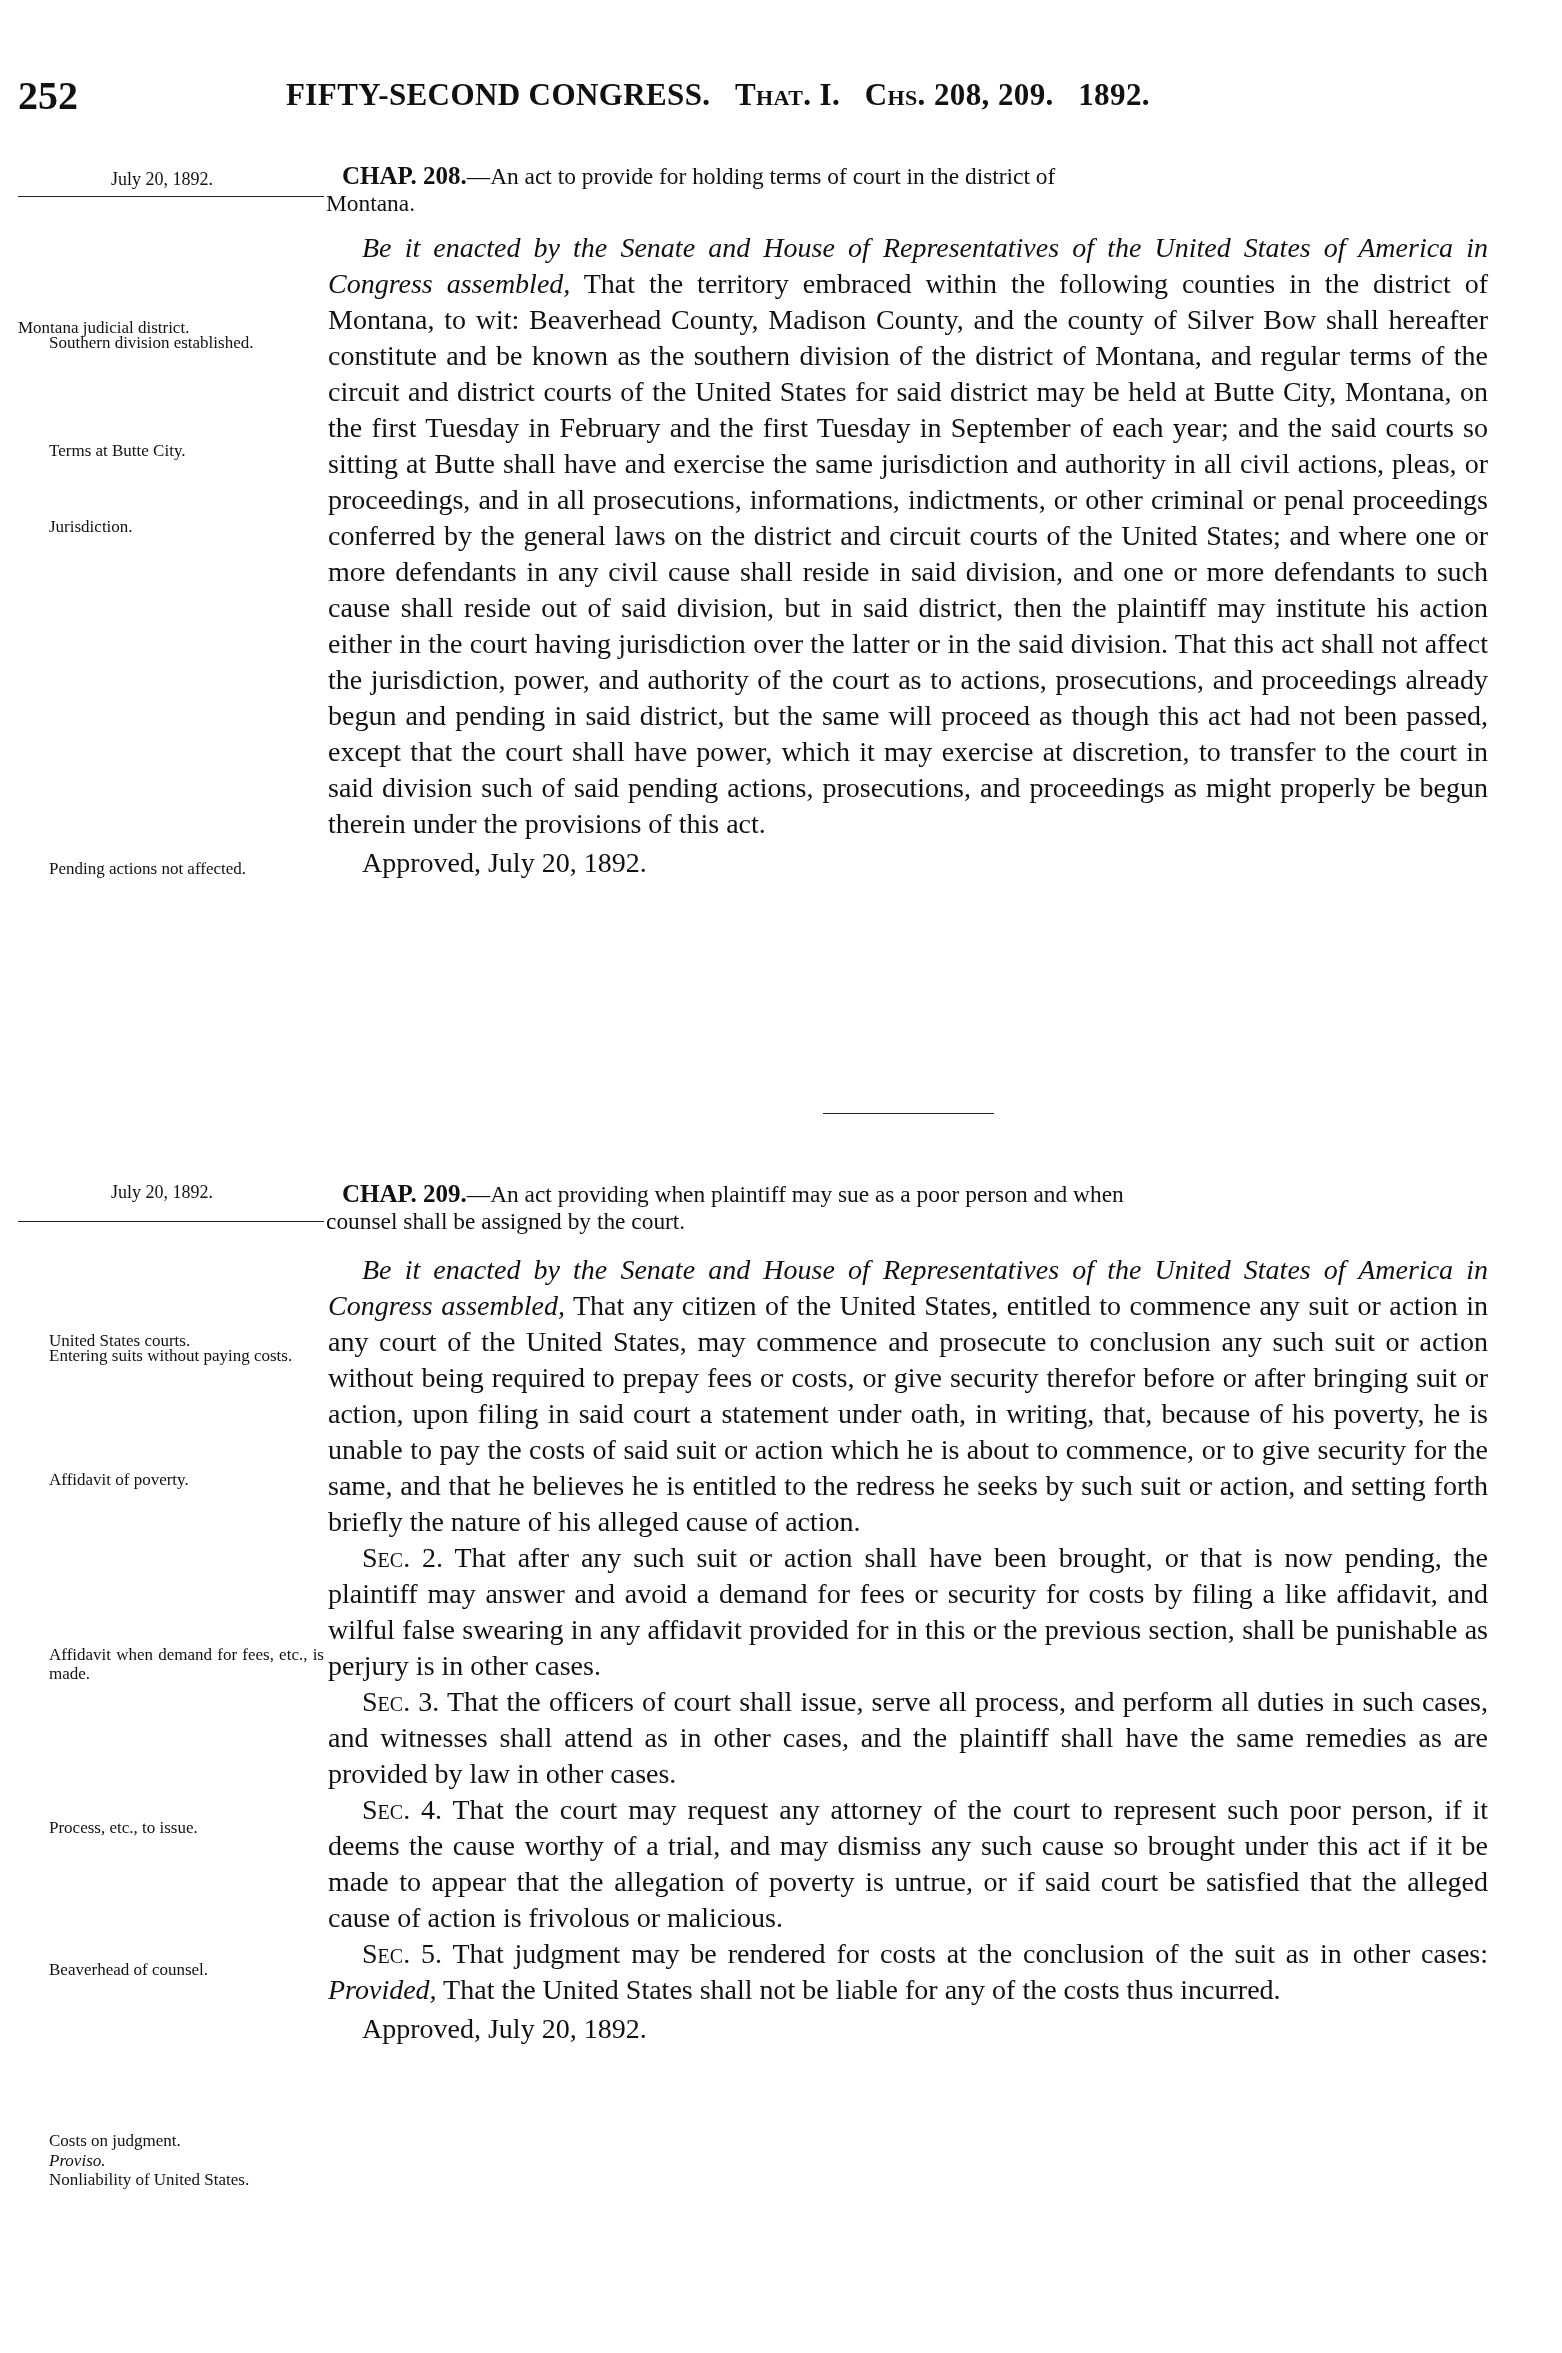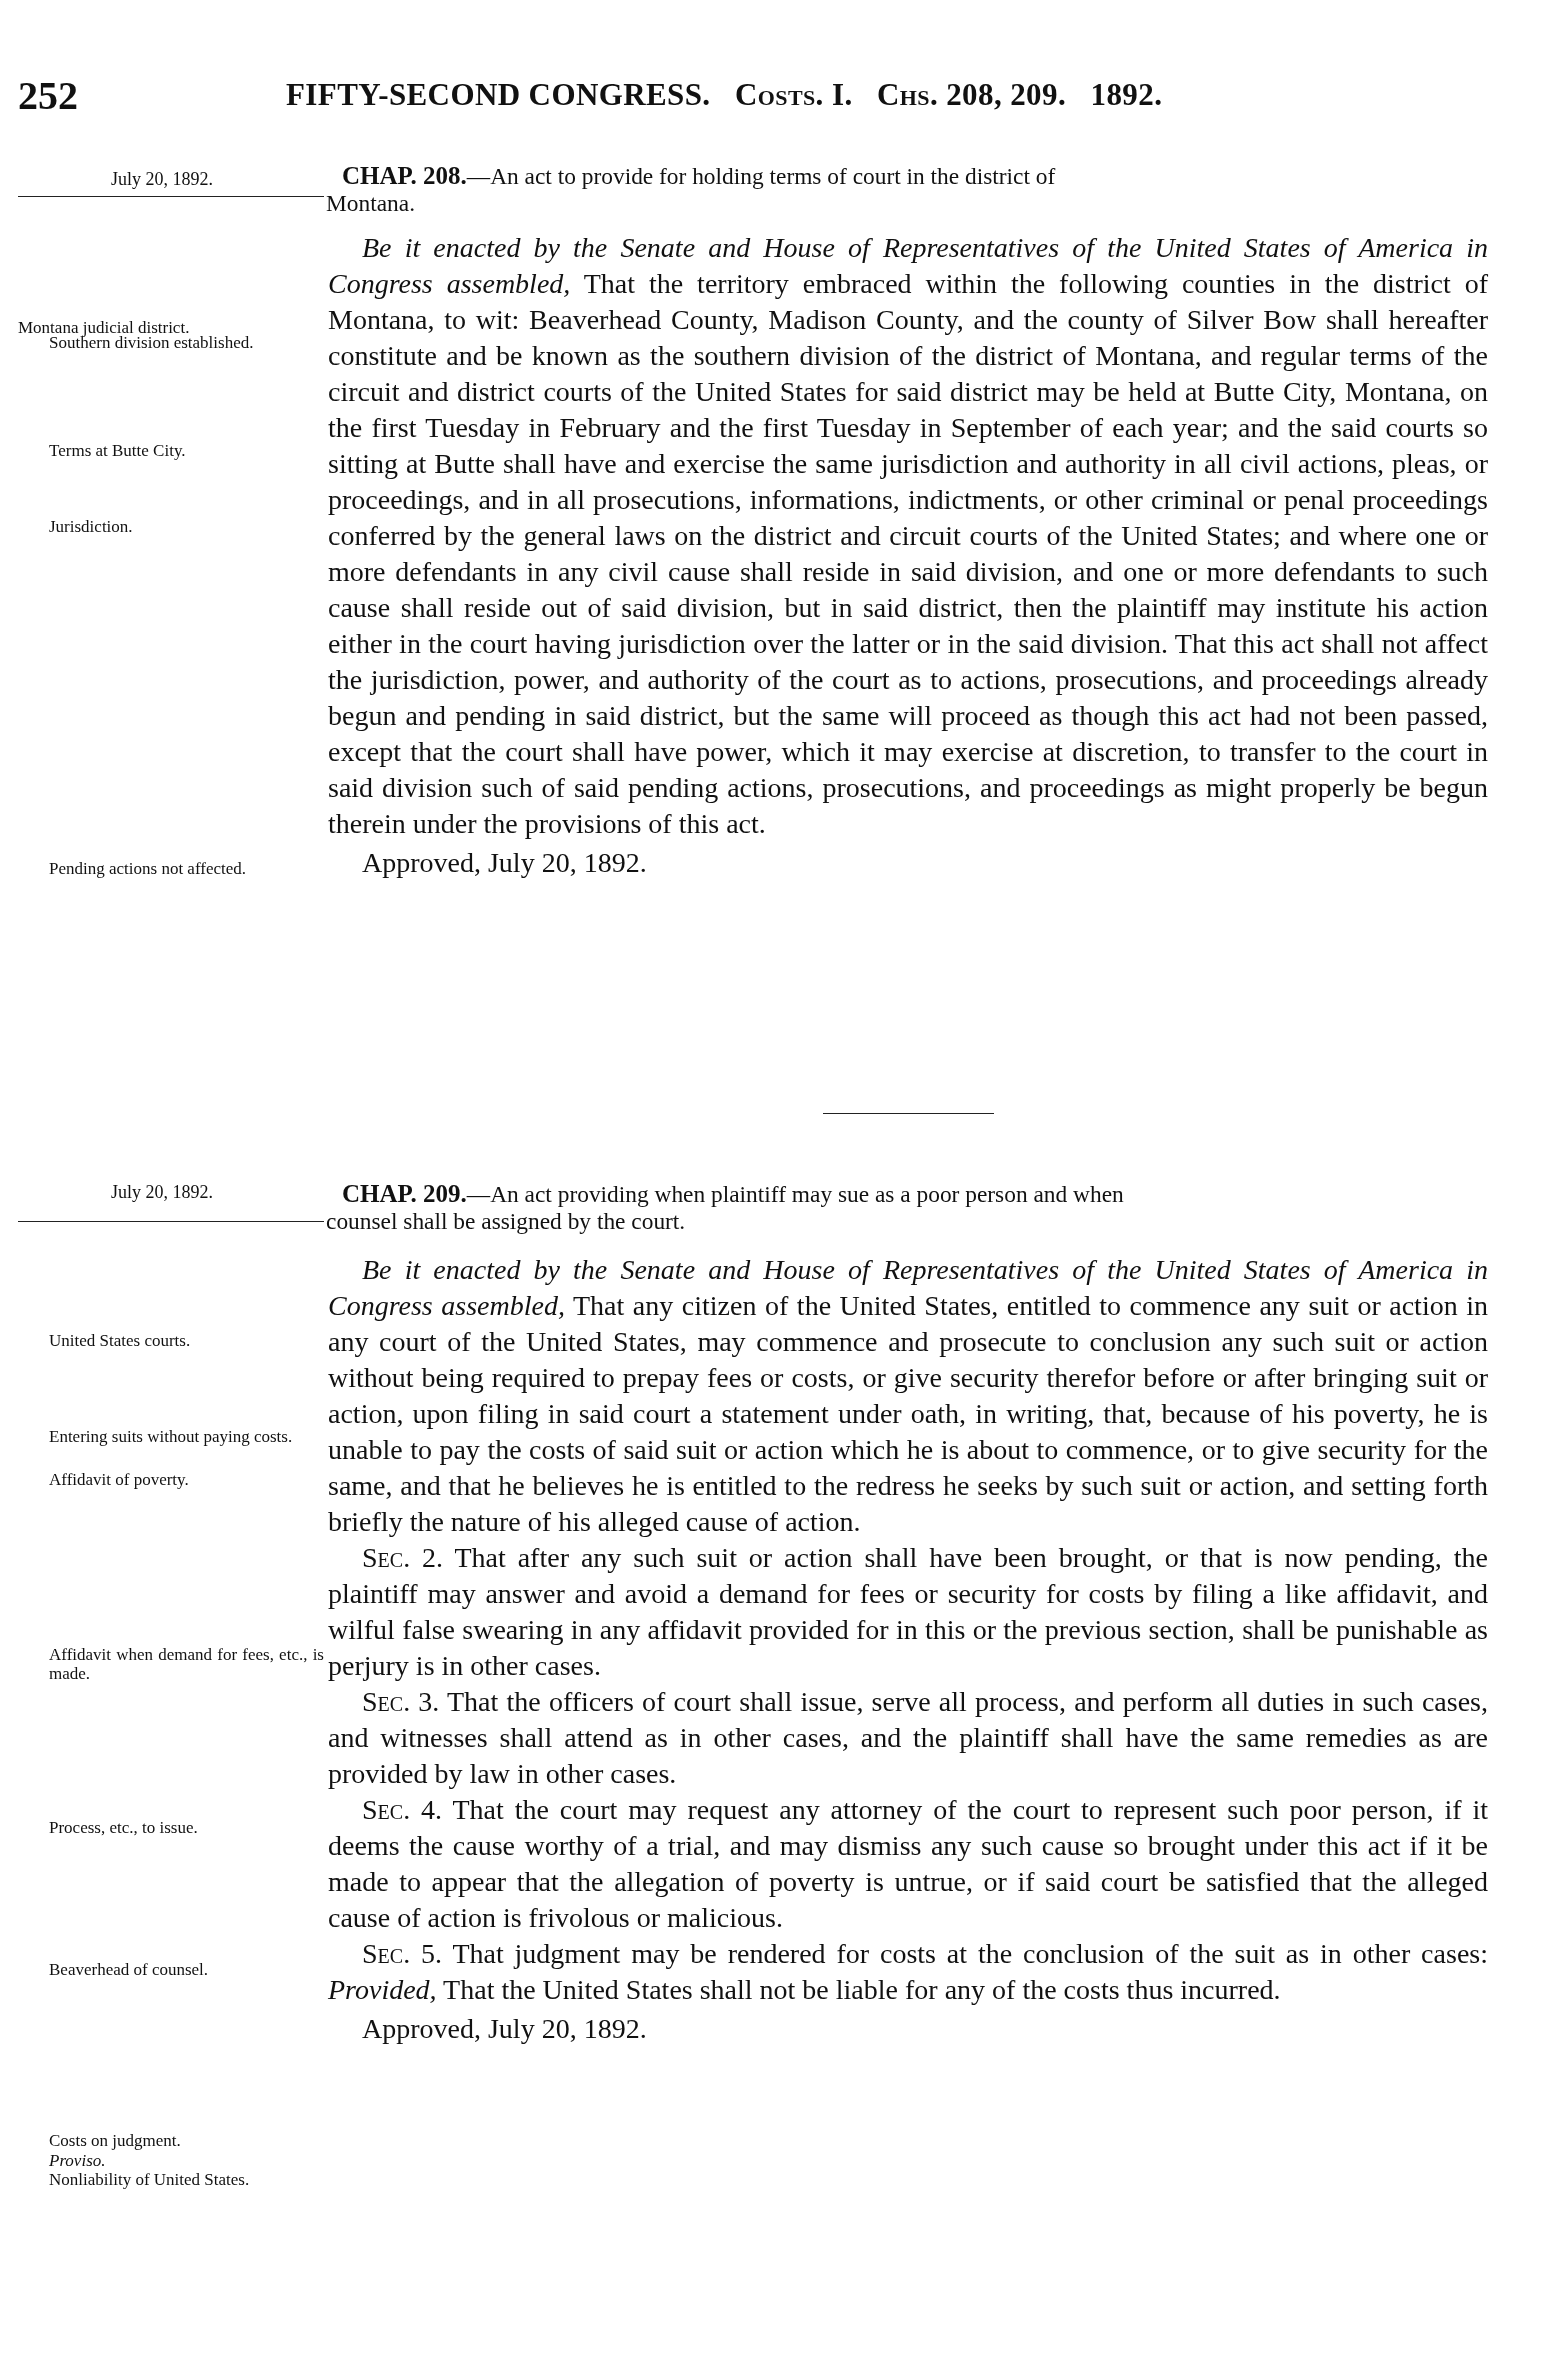--- a/index.html
+++ b/index.html
@@ -38,21 +38,21 @@
 </style>
 </head>
 <body>
 
 <div class="page">
 
   <div class="running-head">
     <span class="page-number">252</span>
     <span class="head-title">
       <span>FIFTY-SECOND CONGRESS.</span>&nbsp;&nbsp;
-      <span class="sc">Costs. I.</span>&nbsp;&nbsp;
+      <span class="sc">That. I.</span>&nbsp;&nbsp;
       <span class="sc">Chs. 208, 209.</span>&nbsp;&nbsp;
       <span>1892.</span>
     </span>
   </div>
 
   <div class="margin-date" style="top:169px;">July 20, 1892.</div>
   <div class="margin-rule" style="top:196px;"></div>
   <div class="chap-heading" style="top:162px;">
     <span class="chap-label">CHAP. 208.</span><span>—An act to provide for holding terms of court in the district of</span>
     <span class="cont">Montana.</span>
@@ -91,21 +91,21 @@
     <p><span class="sc">Sec. 2.</span><span> That after any such suit or action shall have been brought, or that is now pending, the plaintiff may answer and avoid a demand for fees or security for costs by filing a like affidavit, and wilful false swearing in any affidavit provided for in this or the previous section, shall be punishable as perjury is in other cases.</span></p>
     <p><span class="sc">Sec. 3.</span><span> That the officers of court shall issue, serve all process, and perform all duties in such cases, and witnesses shall attend as in other cases, and the plaintiff shall have the same remedies as are provided by law in other cases.</span></p>
     <p><span class="sc">Sec. 4.</span><span> That the court may request any attorney of the court to represent such poor person, if it deems the cause worthy of a trial, and may dismiss any such cause so brought under this act if it be made to appear that the allegation of poverty is untrue, or if said court be satisfied that the alleged cause of action is frivolous or malicious.</span></p>
     <p><span class="sc">Sec. 5.</span><span> That judgment may be rendered for costs at the conclusion of the suit as in other cases: </span><span class="it">Provided,</span><span> That the United States shall not be liable for any of the costs thus incurred.</span></p>
     <p class="approved">Approved, July 20, 1892.</p>
   </div>
 
   <div class="sidenote" style="top:1331px;">
       <span class="ind">United States courts.</span>
     </div>
-  <div class="sidenote" style="top:1427px;">
+  <div class="sidenote" style="top:1346px;">
       <span class="ind">Entering suits without paying costs.</span>
     </div>
   <div class="sidenote" style="top:1470px;">
       <span class="ind">Affidavit of poverty.</span>
     </div>
   <div class="sidenote" style="top:1645px;">
       <span class="ind">Affidavit when demand for fees, etc., is made.</span>
     </div>
   <div class="sidenote" style="top:1818px;">
       <span class="ind">Process, etc., to issue.</span>

